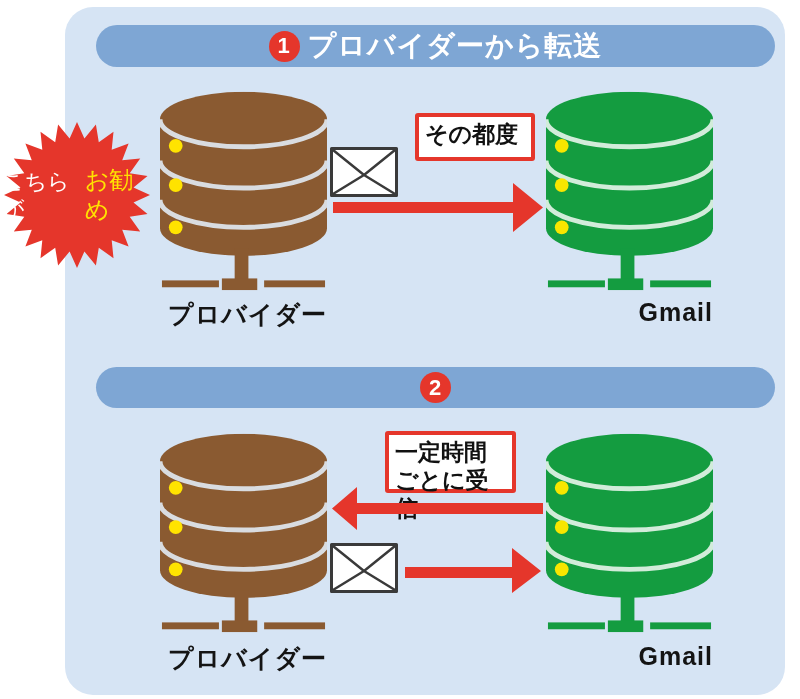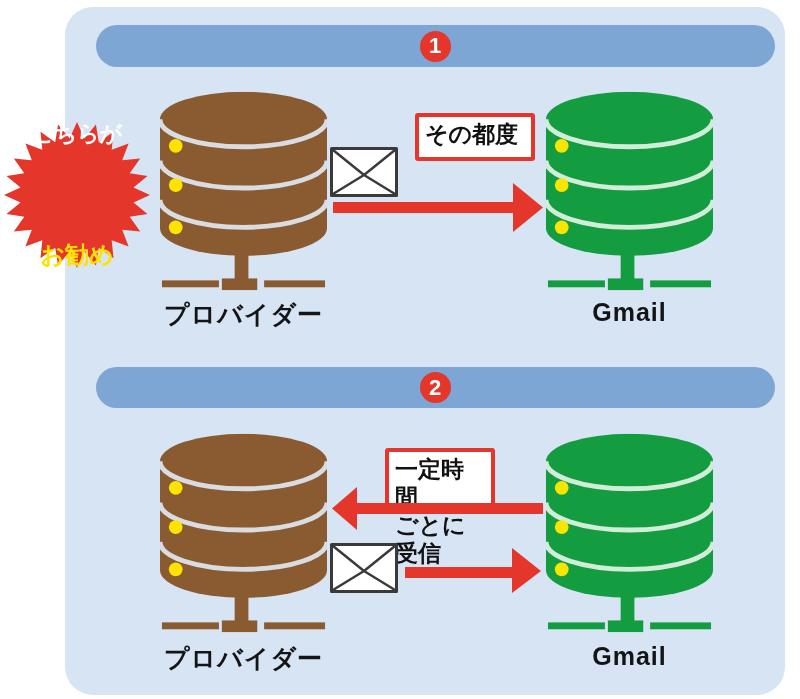--- a/index.html
+++ b/index.html
@@ -19,32 +19,32 @@
     color:#ffffff;font-weight:bold;font-size:28px;letter-spacing:1px;
   }
   .numbadge{
     flex:0 0 auto;width:31px;height:31px;border-radius:50%;
     background:#e5362b;color:#ffffff;font-size:22px;font-weight:bold;
     display:flex;align-items:center;justify-content:center;
   }
   .server.brown{color:#8a5a31;--sep:#d9dce0;--dot:#ffe300;}
   .server.green{color:#149c40;--sep:#d2ecda;--dot:#f8e600;}
   .srv-label{
-    text-align:center;font-weight:bold;font-size:25px;color:#141414;letter-spacing:1px;
+    text-align:right;font-weight:bold;font-size:25px;color:#141414;letter-spacing:1px;
   }
   .flowbox{
     background:#ffffff;border:4px solid #e5362b;border-radius:3px;
     color:#111111;font-weight:bold;font-size:23px;line-height:1.22;
     padding:3px 6px;box-sizing:border-box;
   }
   .arrow{fill:#e5362b;}
   .starburst-text{
     left:2px;top:120px;width:150px;height:150px;
-    display:flex;flex-direction:column;align-items:center;justify-content:space-between;
-    font-weight:bold;line-height:1.25;pointer-events:none;
+    display:flex;flex-direction:row;align-items:center;justify-content:flex-start;
+    font-weight:normal;line-height:1.25;pointer-events:none;
   }
   .starburst-text .l1{color:#ffffff;font-size:22px;}
   .starburst-text .l2{color:#ffe300;font-size:24px;}
 </style>
 </head>
 <body>
 
 <svg width="0" height="0" style="position:absolute" aria-hidden="true">
   <defs>
     <symbol id="server-shape" viewBox="0 0 170 202">
@@ -62,20 +62,21 @@
       <rect x="1.5" y="1.5" width="65" height="47" fill="#ffffff" stroke="#3a3a3a" stroke-width="3" stroke-linejoin="round"></rect>
       <path d="M3,3 L34,28 L65,3 M3,47 L34,28 M65,47 L34,28" fill="none" stroke="#3a3a3a" stroke-width="2.5" stroke-linejoin="round"></path>
     </symbol>
   </defs>
 </svg>
 
 <div class="abs panel"></div>
 
 <div class="abs pill" style="left:96px;top:25px;width:679px;height:42px">
   <span class="numbadge">1</span>
+  <span>プロバイダーから転送</span>
 </div>
 
 <svg class="abs server brown" style="left:160px;top:90px" width="167" height="202" viewBox="0 0 170 202">
   <use href="#server-shape"></use>
 </svg>
 <div class="abs srv-label" style="left:160px;top:298px;width:167px">プロバイダー</div>
 
 <svg class="abs" style="left:330px;top:147px" width="68" height="50" viewBox="0 0 68 50">
   <use href="#envelope-shape"></use>
 </svg>
@@ -103,21 +104,21 @@
 
 <div class="abs pill" style="left:96px;top:367px;width:679px;height:41px">
   <span class="numbadge">2</span>
 </div>
 
 <svg class="abs server brown" style="left:160px;top:432px" width="167" height="202" viewBox="0 0 170 202">
   <use href="#server-shape"></use>
 </svg>
 <div class="abs srv-label" style="left:160px;top:642px;width:167px">プロバイダー</div>
 
-<div class="abs flowbox" style="left:385px;top:448px;width:110px;height:62px">
+<div class="abs flowbox" style="left:385px;top:431px;width:131px;height:62px">
   <div>一定時間</div>
   <div>ごとに受信</div>
 </div>
 
 <svg class="abs arrow" style="left:332px;top:487px" width="211" height="43" viewBox="0 0 211 43">
   <polygon points="0,21.5 25,0 25,16 211,16 211,27 25,27 25,43"></polygon>
 </svg>
 
 <svg class="abs" style="left:330px;top:543px" width="68" height="50" viewBox="0 0 68 50">
   <use href="#envelope-shape"></use>

